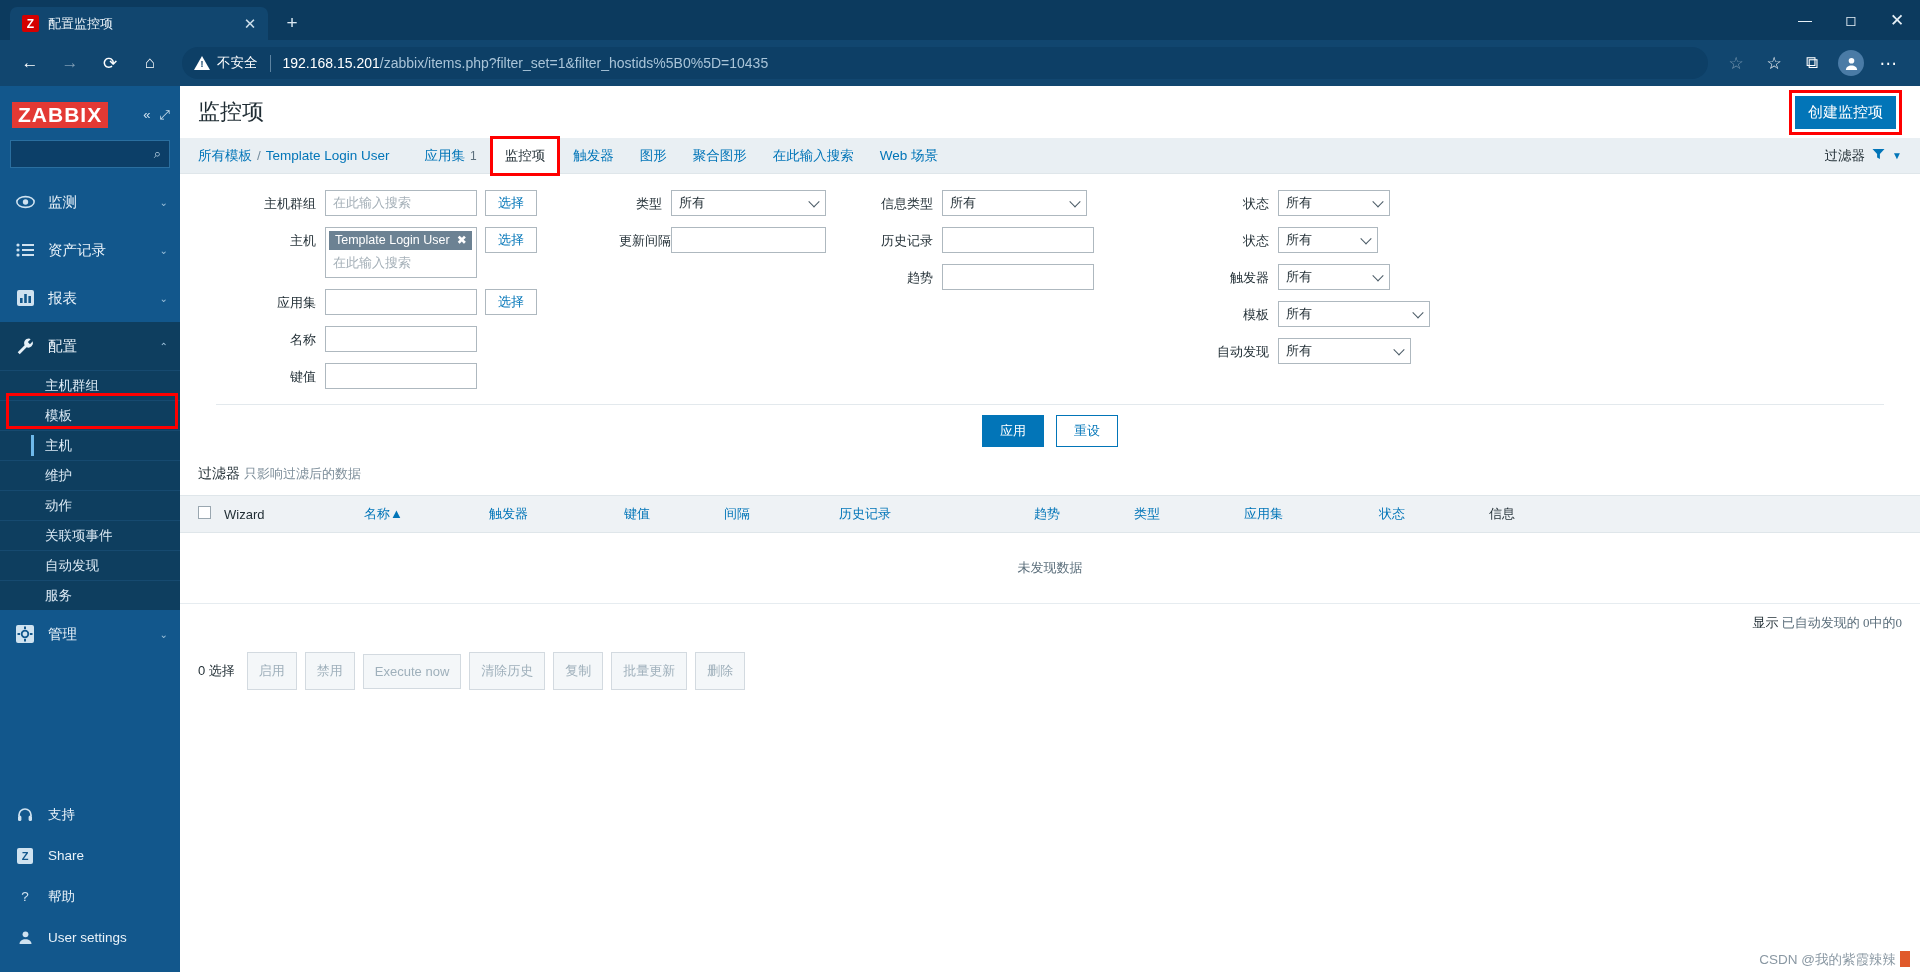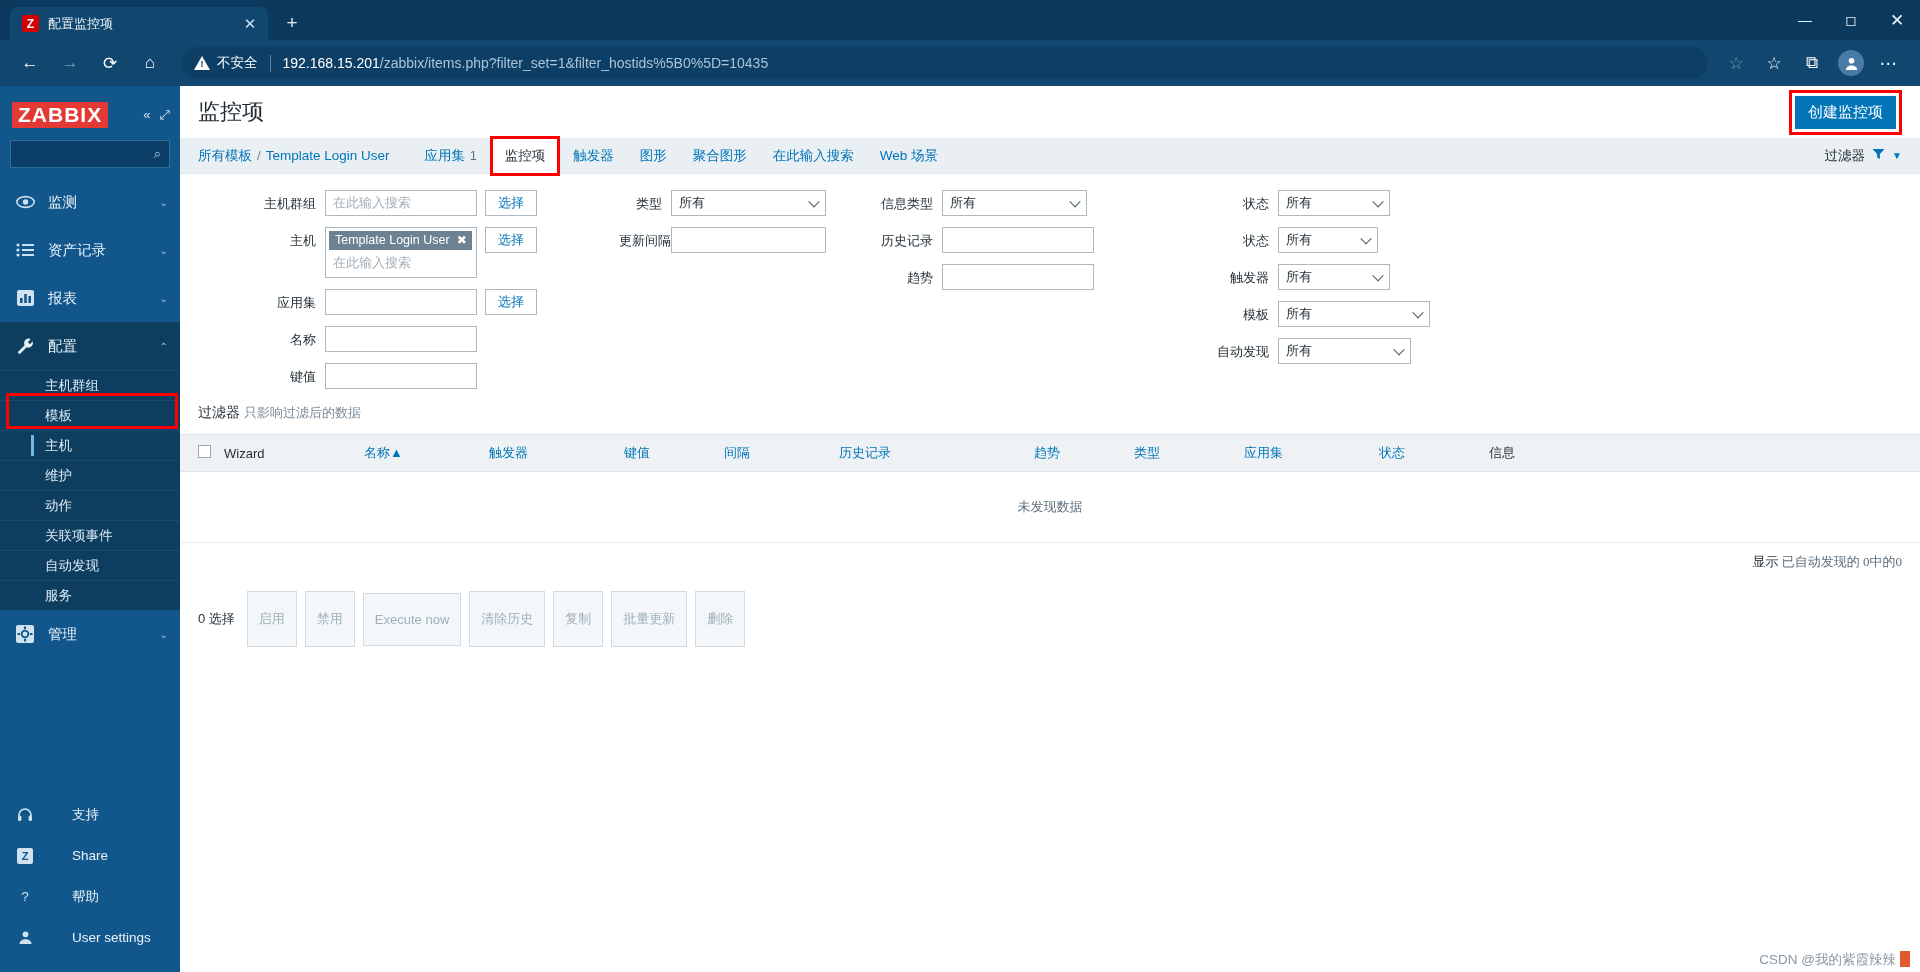--- a/index.html
+++ b/index.html
@@ -102,21 +102,21 @@
   .sb-item.active { background: #0e3e5f; }
   .sb-sub { background: #0e3e5f; padding-left: 0; }
   .sb-subitem {
     height: 30px; display: flex; align-items: center; padding-left: 45px; font-size: 13.5px;
     color: #dceaf5; border-top: 1px solid #164a70; position: relative;
   }
   .sb-subitem.cur::before {
     content: ""; position: absolute; left: 31px; top: 4px; bottom: 4px; width: 3px; background: #6fb9ea;
   }
   .sb-bottom { margin-top: auto; padding-bottom: 14px; }
-  .sb-bottom .sb-item { height: 41px; font-size: 13.5px; gap: 24px; }
+  .sb-bottom .sb-item { height: 41px; font-size: 13.5px; }
   .redbox {
     position: absolute; border: 3px solid #ff0000; pointer-events: none;
   }
 
   
   .content { flex: 1 1 auto; min-width: 0; display: flex; flex-direction: column; background: #fff; position: relative; }
   .page-head {
     height: 52px; display: flex; align-items: center; padding: 0 18px 0 18px; background: #fff;
   }
   .page-title { font-size: 22px; color: #1f2c33; font-weight: normal; }
@@ -205,21 +205,21 @@
     padding: 26px 6px; text-align: center; font-size: 13px; color: #5c6f7c;
     border-bottom: 1px solid #e6ecf0;
   }
   .chk { width: 13px; height: 13px; border: 1px solid #9aa7b0; background: #fff; display: inline-block; }
   .tfoot-count { text-align: right; font-size: 13px; color: #5c6f7c; padding: 10px 18px; font-family: Liberation Serif, serif; }
   .tfoot-count .lbl { color: #1f2c33; }
   .actionbar { display: flex; align-items: center; gap: 8px; padding: 10px 18px 0; }
   .actionbar .sel-count { font-size: 13px; color: #1f2c33; margin-right: 4px; }
   .abtn {
     border: 1px solid #d3dae0; background: #f4f7f9; color: #9fb0bb; font-size: 13px;
-    padding: 18px 11px;
+    padding: 9px 11px;
   }
   .watermark {
     position: absolute; right: 10px; bottom: 3px; color: #8a98a3; font-size: 13.5px;
   }
   .wm-block { display: inline-block; width: 10px; height: 16px; background: #e05a2b; vertical-align: -3px; margin-left: 4px; }
 </style>
 </head>
 <body>
 
 <div class="browser">
@@ -566,20 +566,24 @@
             <div class="frow">
               <div class="flabel" style="width:62px;">自动发现</div>
               <div class="fselect" style="width:133px;">
                 <span>所有</span>
                 <span class="arr"></span>
               </div>
             </div>
           </div>
         </div>
 
+        <div class="fbuttons">
+          <button class="btn-primary">应用</button>
+          <button class="btn-outline">重设</button>
+        </div>
       </div>
 
       <div class="filter-note">
         <span>过滤器</span>
         <span class="muted">只影响过滤后的数据</span>
       </div>
 
       <div class="table-wrap">
         <table class="items">
           <thead>

